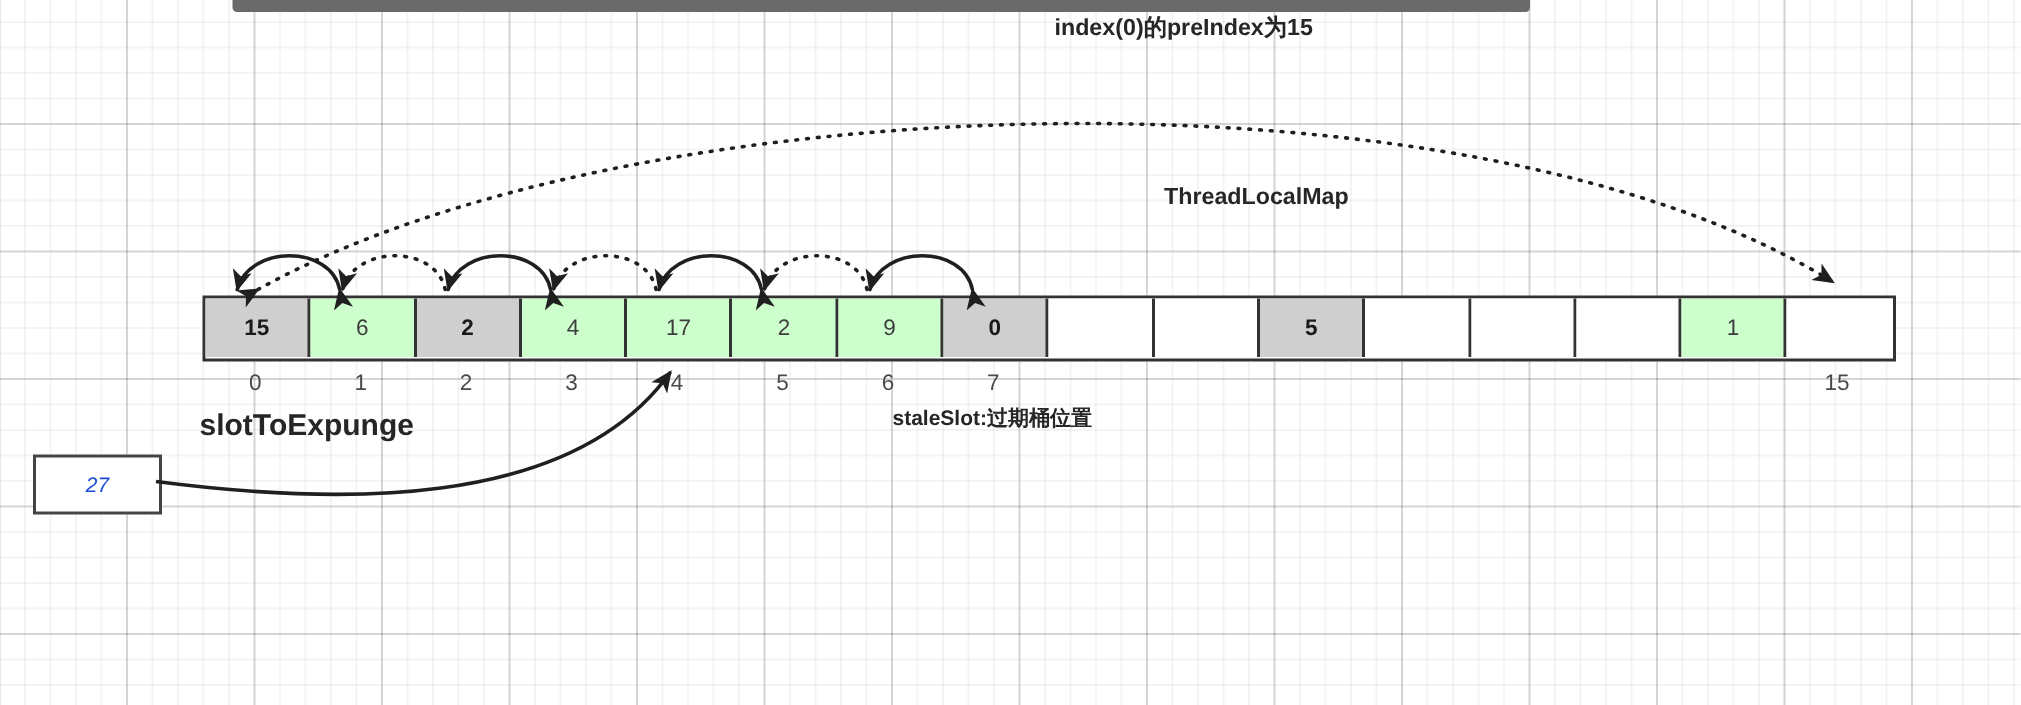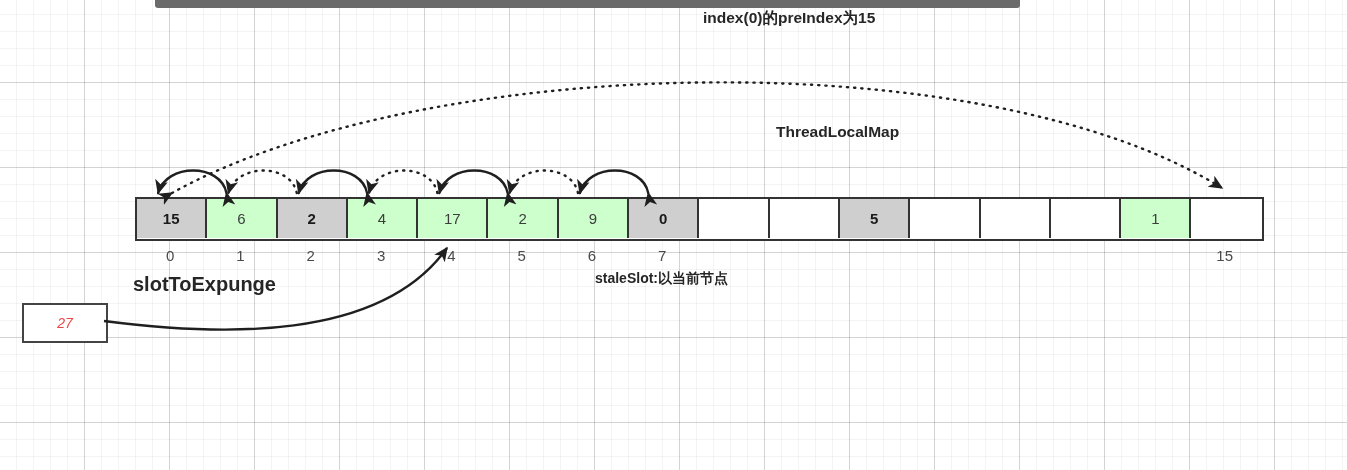--- a/index.html
+++ b/index.html
@@ -34,21 +34,21 @@
   .cell:last-child{border-right:none;}
   .cell.gray{background:#cfcfcf;color:#1a1a1a;font-weight:bold;}
   .cell.green{background:#ccffcc;color:#3d3d3d;font-weight:normal;}
 
   .idx{position:absolute;top:247px;font-size:15px;color:#4a4a4a;
        width:70px;text-align:center;}
 
   #box27{position:absolute;left:22px;top:303px;width:82px;height:36px;
          border:2.5px solid #444;background:#fff;display:flex;
          align-items:center;justify-content:center;
-         font-size:14px;font-style:italic;color:#ef4444;}
+         font-size:14px;font-style:italic;color:#1d4ed8;}
 
   #caption{position:absolute;left:112px;top:340px;width:400px;
            text-align:center;font-size:17px;font-weight:bold;color:#1c1c1c;
            line-height:1.5;}
   svg#overlay{position:absolute;left:0;top:0;width:1347px;height:470px;
               pointer-events:none;overflow:visible;}
 </style>
 </head>
 <body>
 
@@ -74,21 +74,21 @@
       <div class="cell gray">5</div>
       <div class="cell"></div>
       <div class="cell"></div>
       <div class="cell"></div>
       <div class="cell green">1</div>
       <div class="cell"></div>
     </div>
 
   <div class="lbl" id="lbl-slot">slotToExpunge</div>
 
-  <div class="lbl" id="lbl-stale">staleSlot:以当前节点</div>
+  <div class="lbl" id="lbl-stale">staleSlot:过期桶位置</div>
 
   <div id="box27">27</div>
 
 
   <svg id="overlay">
     <defs>
       <marker id="ah" markerWidth="7" markerHeight="7" refX="5.4" refY="3" orient="auto" markerUnits="strokeWidth">
         <path d="M0,0.3 L6,3 L0,5.7 L1.6,3 Z" fill="#1f1f1f"></path>
       </marker>
     </defs>

